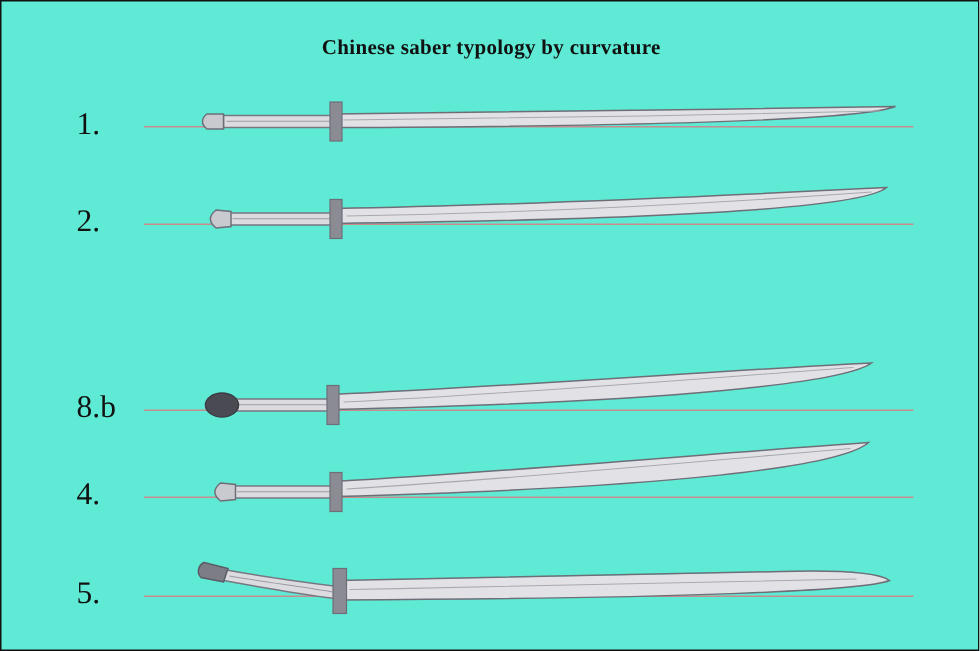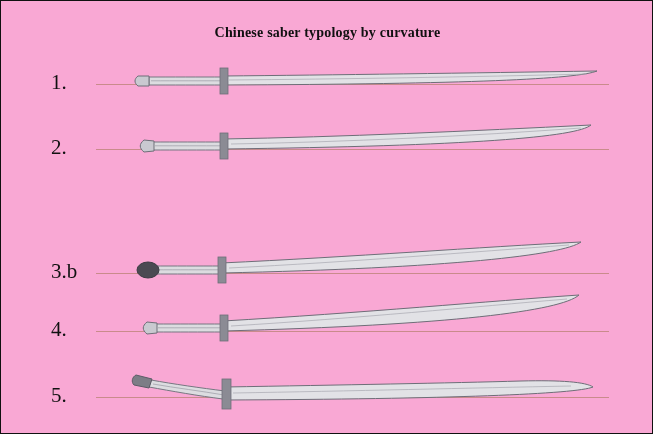--- a/index.html
+++ b/index.html
@@ -1,17 +1,17 @@
 <!DOCTYPE html>
 <html><head>
 <meta charset="utf-8">
 <style>
   html,body{margin:0;padding:0;background:#ffffff;}
   body{width:653px;height:434px;font-family:"Liberation Serif",serif;}
-  #page{position:relative;width:653px;height:434px;background:#f9a8d4;box-sizing:border-box;border:1px solid #111111;overflow:hidden;}
+  #page{position:relative;width:653px;height:434px;background:#5eead4;box-sizing:border-box;border:1px solid #111111;overflow:hidden;}
   #title{position:absolute;left:0;top:24px;width:653px;text-align:center;font-family:"Liberation Serif",serif;font-weight:bold;font-size:14px;color:#111;letter-spacing:.2px;}
   .row{position:absolute;left:0;width:653px;height:64px;}
   .rowlabel{position:absolute;left:50px;width:62px;text-align:left;font-family:"Liberation Serif",serif;font-size:21px;color:#111;}
   .refline{position:absolute;height:0;border-top:1px solid #c98b8b;}
   .svgwrap{position:absolute;left:0;top:0;width:653px;height:64px;}
   svg{display:block;overflow:visible;}
 </style>
 </head>
 <body>
 
@@ -49,21 +49,21 @@
         <path d="M 152 25 C 172 25 200 25 222 25 L 222 33 C 200 33 172 33 152 33 Z" fill="#dcdce0" stroke="#777781" stroke-width="1"></path>
         <path d="M 154 28.8 C 178 28.8 200 28.8 222 28.8" fill="none" stroke="#9a9aa3" stroke-width="0.7"></path>
         <path d="M 143 23 L 153 24 L 153 34 L 143 35 C 138 31 138 27 143 23 Z" fill="#c9c9d0" stroke="#6e6e78" stroke-width="1"></path>
         <rect x="219" y="16" width="8" height="26" fill="#8b8b94" stroke="#6e6e78" stroke-width="0.8"></rect>
       </svg>
     </div>
   </div>
 
 
   <div class="row" style="top:240px">
-    <div class="rowlabel" style="top:18px">3.b</div>
+    <div class="rowlabel" style="top:18px">8.b</div>
     <div class="refline" style="left:95px;top:32px;width:513px"></div>
     <div class="svgwrap">
       <svg width="653" height="64" viewBox="0 0 653 64">
         <path d="M 220 22 C 350 16 480 6 580 1 C 562 14 450 27 220 32 Z" fill="#e2e2e6" stroke="#6e6e78" stroke-width="1"></path>
         <path d="M 228 27 C 350 21 470 11 568 4" fill="none" stroke="#a8a8b0" stroke-width="0.7"></path>
         <path d="M 152 25 C 172 25 198 25 220 25 L 220 33 C 198 33 172 33 152 33 Z" fill="#dcdce0" stroke="#777781" stroke-width="1"></path>
         <path d="M 154 28.8 C 178 28.8 198 28.8 220 28.8" fill="none" stroke="#9a9aa3" stroke-width="0.7"></path>
         <ellipse cx="147" cy="29" rx="11" ry="8" fill="#4a4a52" stroke="#3c3c44" stroke-width="1"></ellipse>
         <rect x="217" y="16" width="8" height="26" fill="#8b8b94" stroke="#6e6e78" stroke-width="0.8"></rect>
       </svg>

